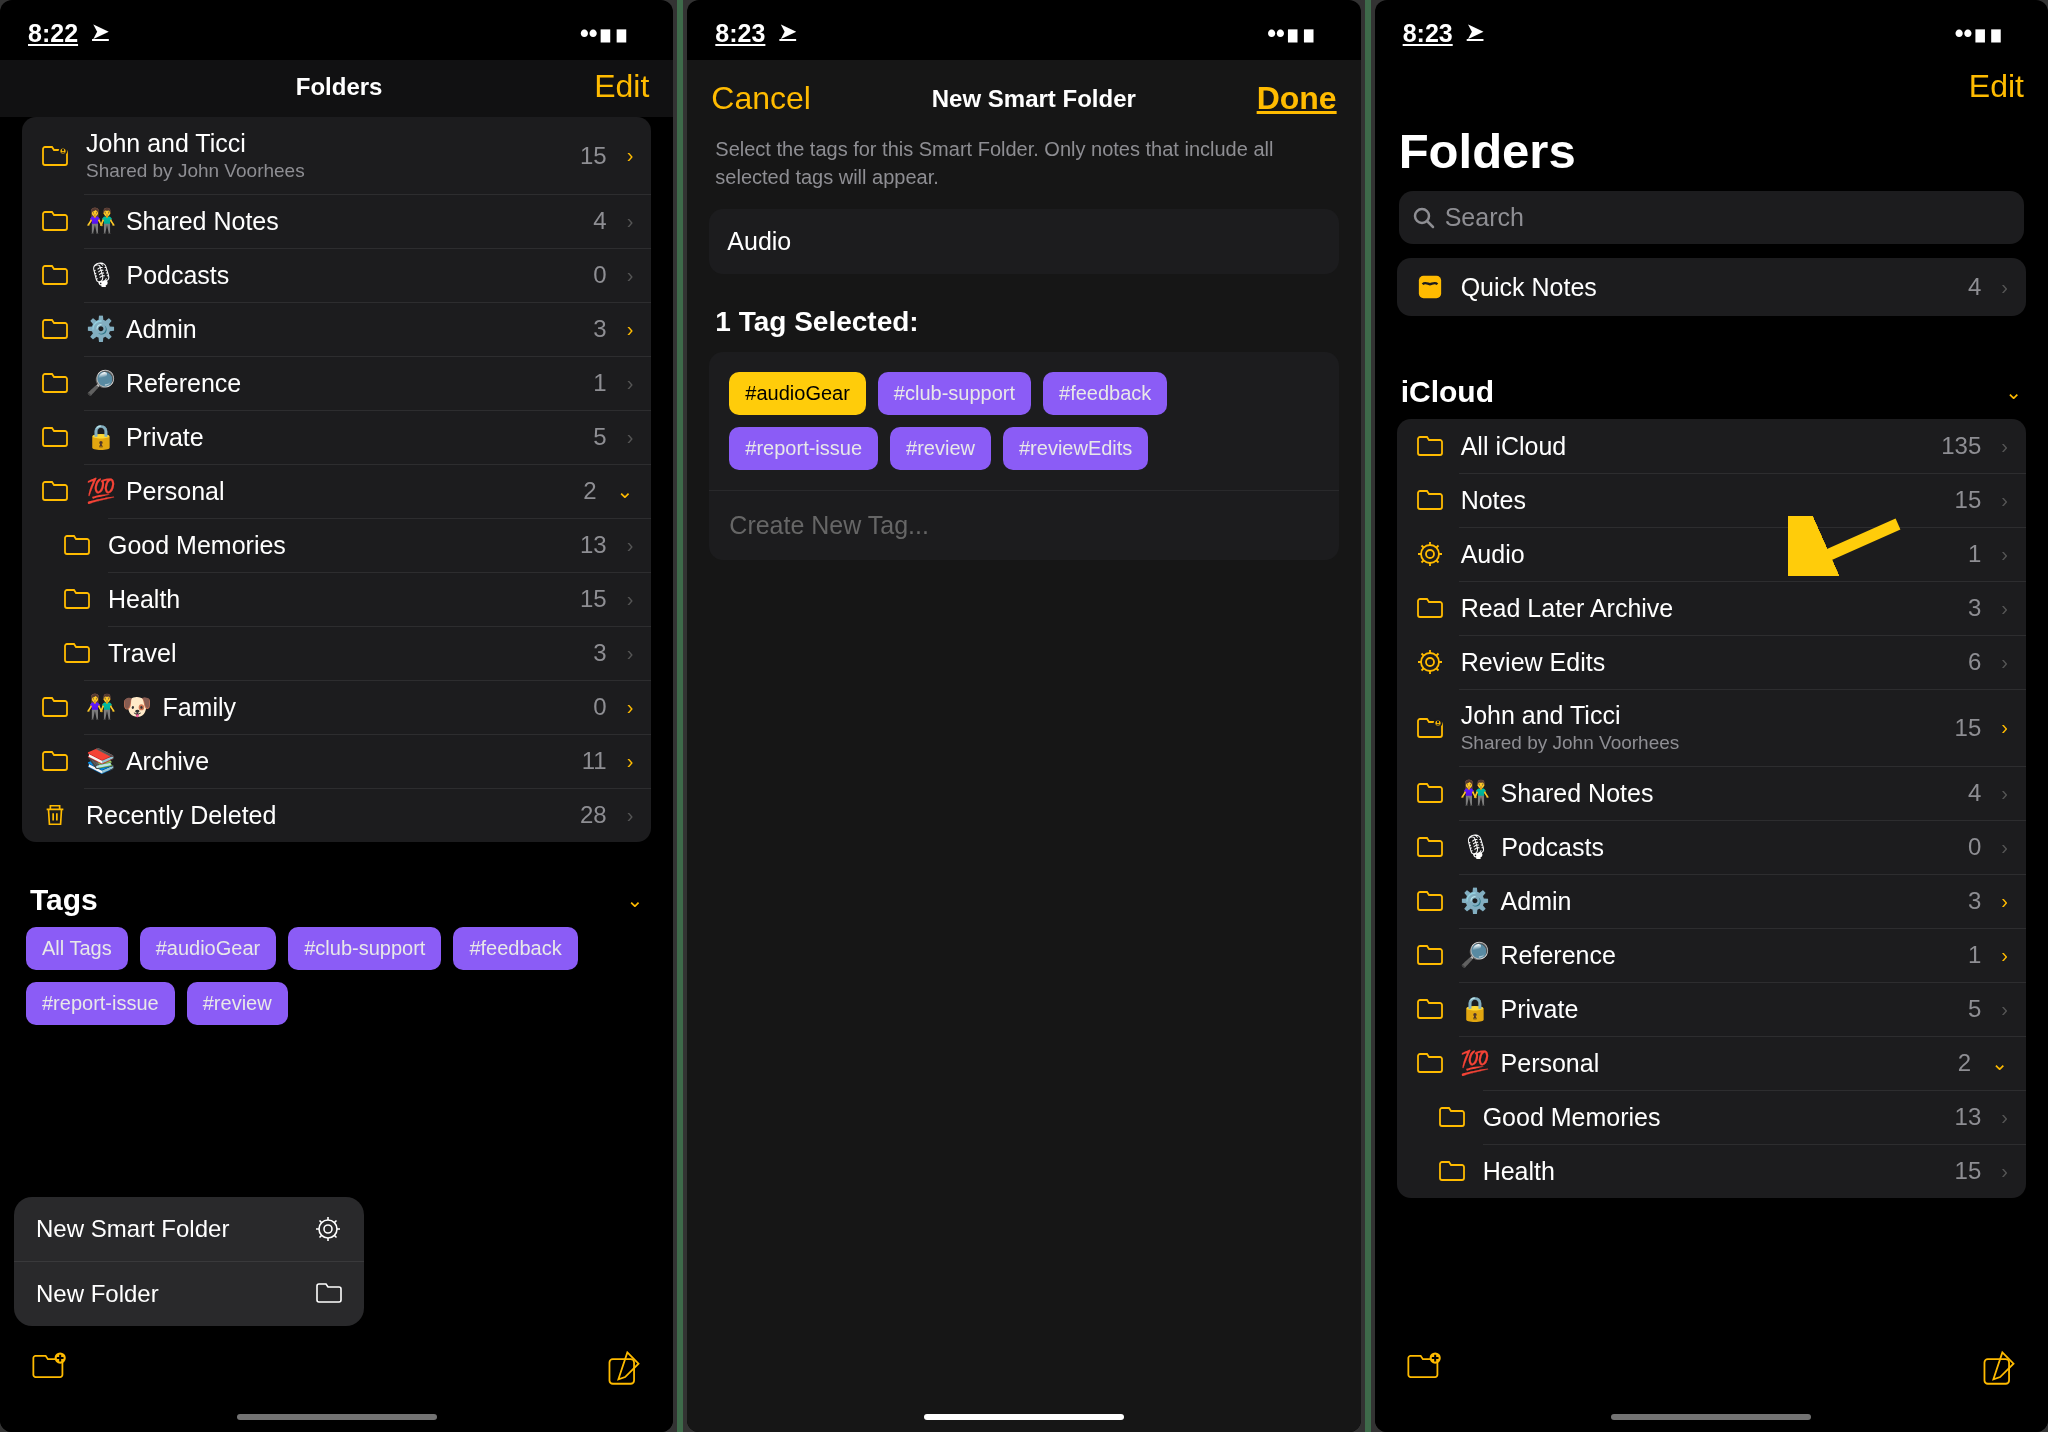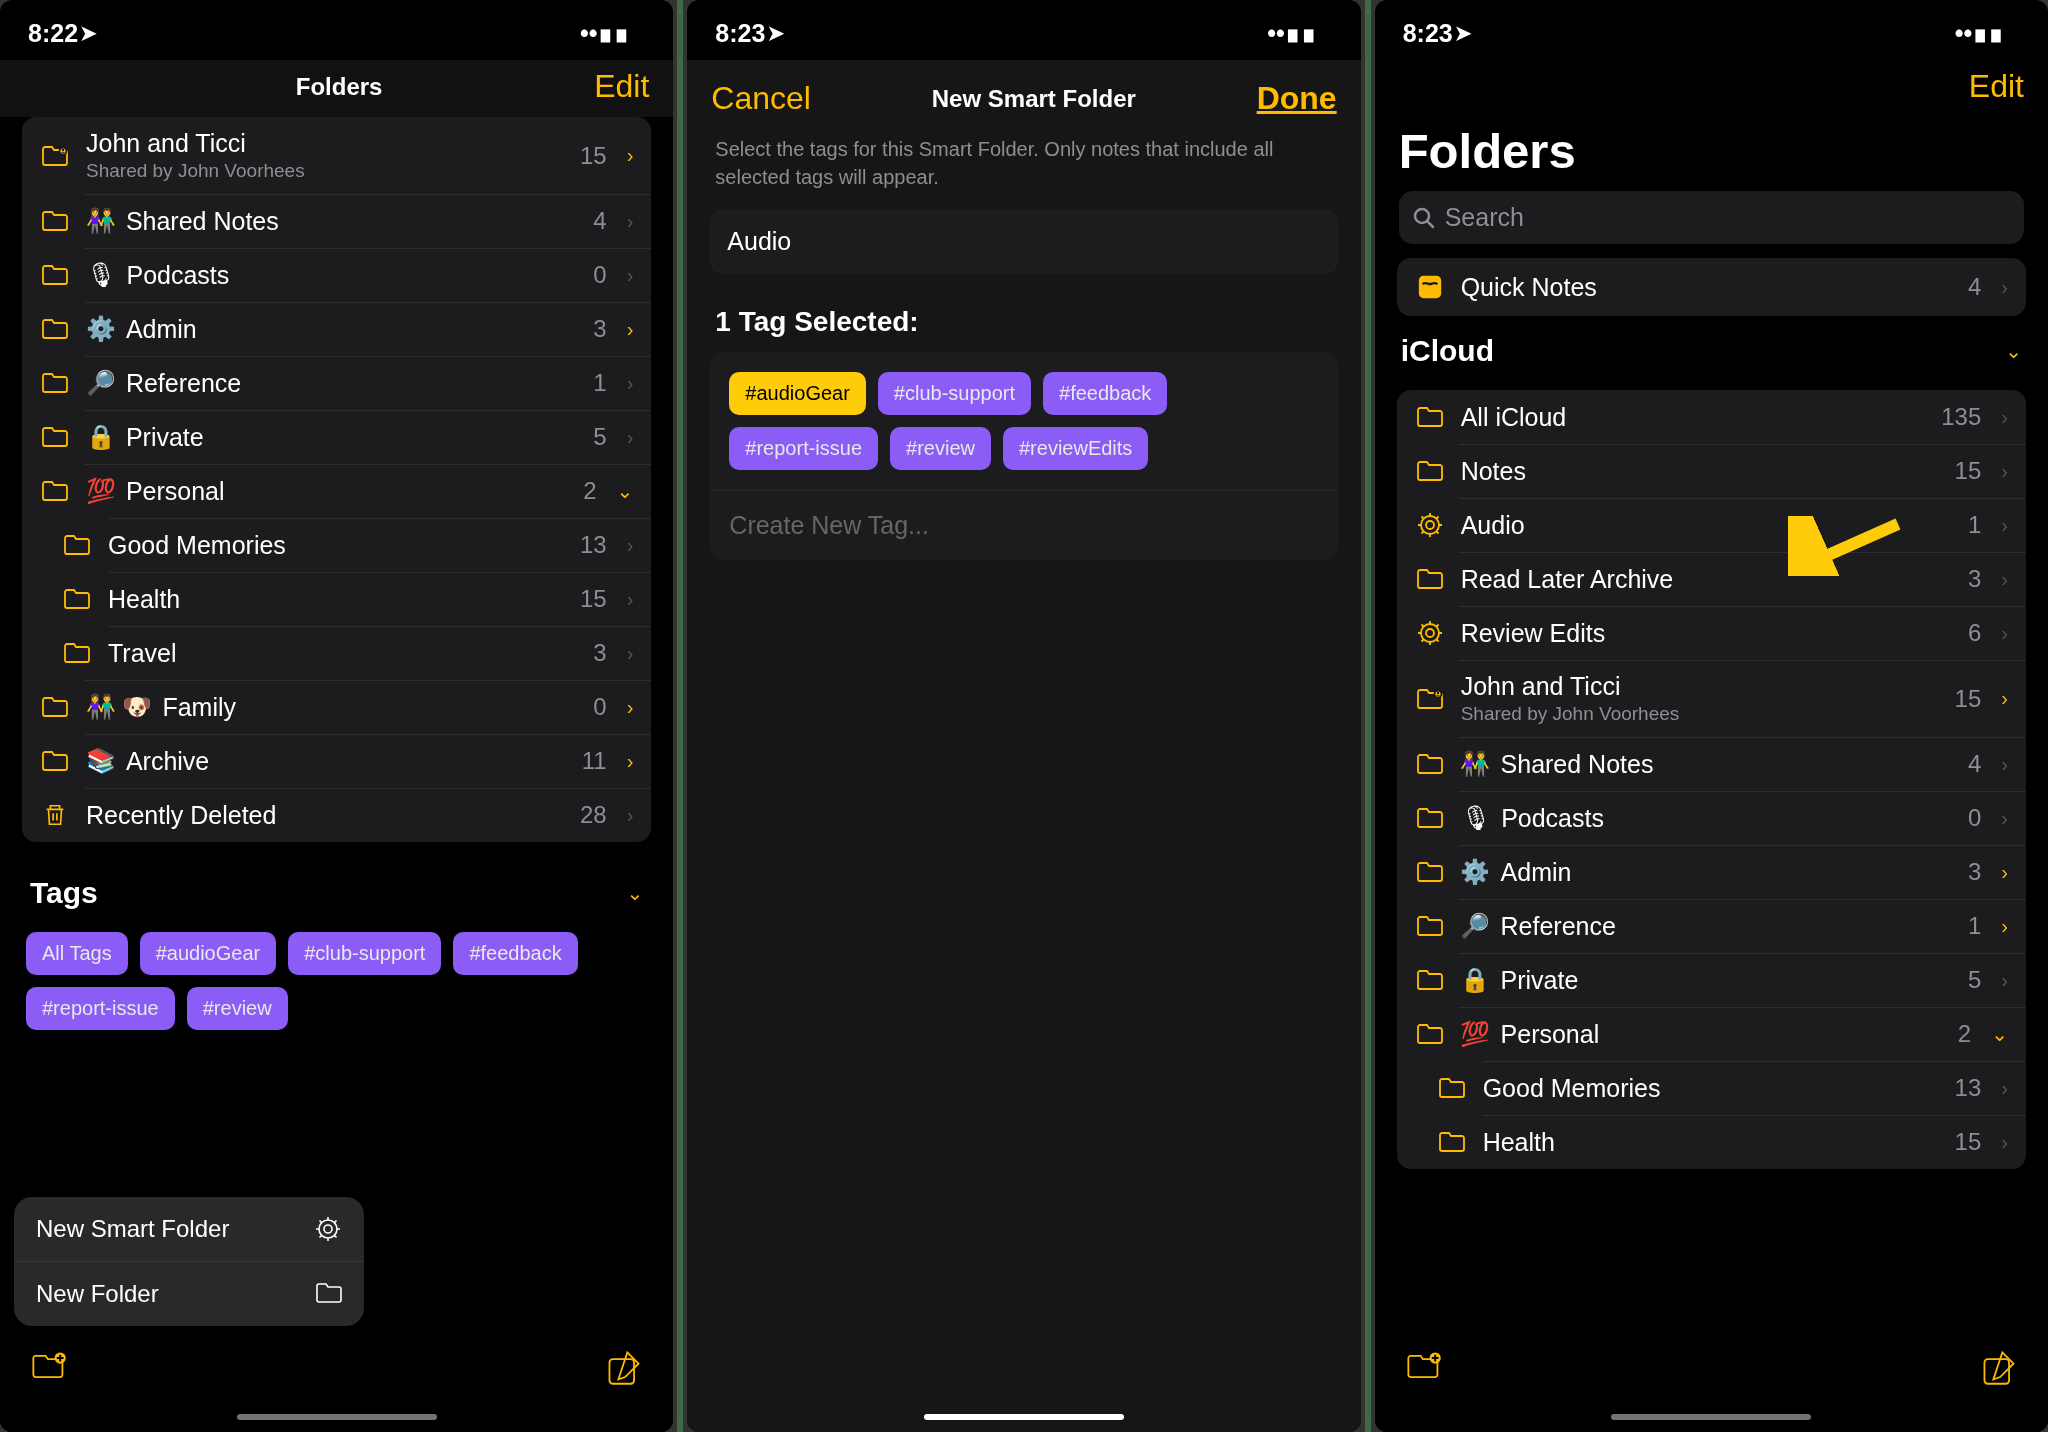--- a/index.html
+++ b/index.html
@@ -27,21 +27,21 @@
     .status-bar {
       display: flex;
       justify-content: space-between;
       align-items: center;
       padding: 16px 28px 10px;
       font-size: 25px;
       font-weight: 600;
       height: 60px;
     }
     .status-right { display: flex; gap: 8px; align-items: center; }
-    .status-left { display: flex; gap: 2px; align-items: center; }
+    .status-left { display: flex; gap: 14px; align-items: flex-start; text-decoration: underline; }
     .loc-icon { font-size: 20px; transform: rotate(0deg); }
     
     
     .nav-bar {
       display: flex;
       justify-content: space-between;
       align-items: center;
       padding: 8px 24px 12px;
       background: rgba(28,28,30,0.6);
     }
@@ -69,21 +69,22 @@
     .search-bar svg { width: 22px; height: 22px; fill: #8e8e93; }
     .search-bar span { font-size: 25px; }
     
     
     .group { margin: 0 22px 22px; }
     .group.tight { margin-bottom: 0; }
     .group-header {
       display: flex;
       justify-content: space-between;
       align-items: center;
-      padding: 0 4px 22px;
+      padding: 0 4px 10px;
+      margin-top: 41px;
     }
     .group-header h2 { font-size: 30px; font-weight: 700; }
     .chev-down { color: #ffbb00; font-size: 20px; }
     
     
     .list { background: #1c1c1e; border-radius: 14px; overflow: hidden; }
     .list.single { margin: 0 22px 18px; }
     .row {
       display: flex;
       align-items: center;

